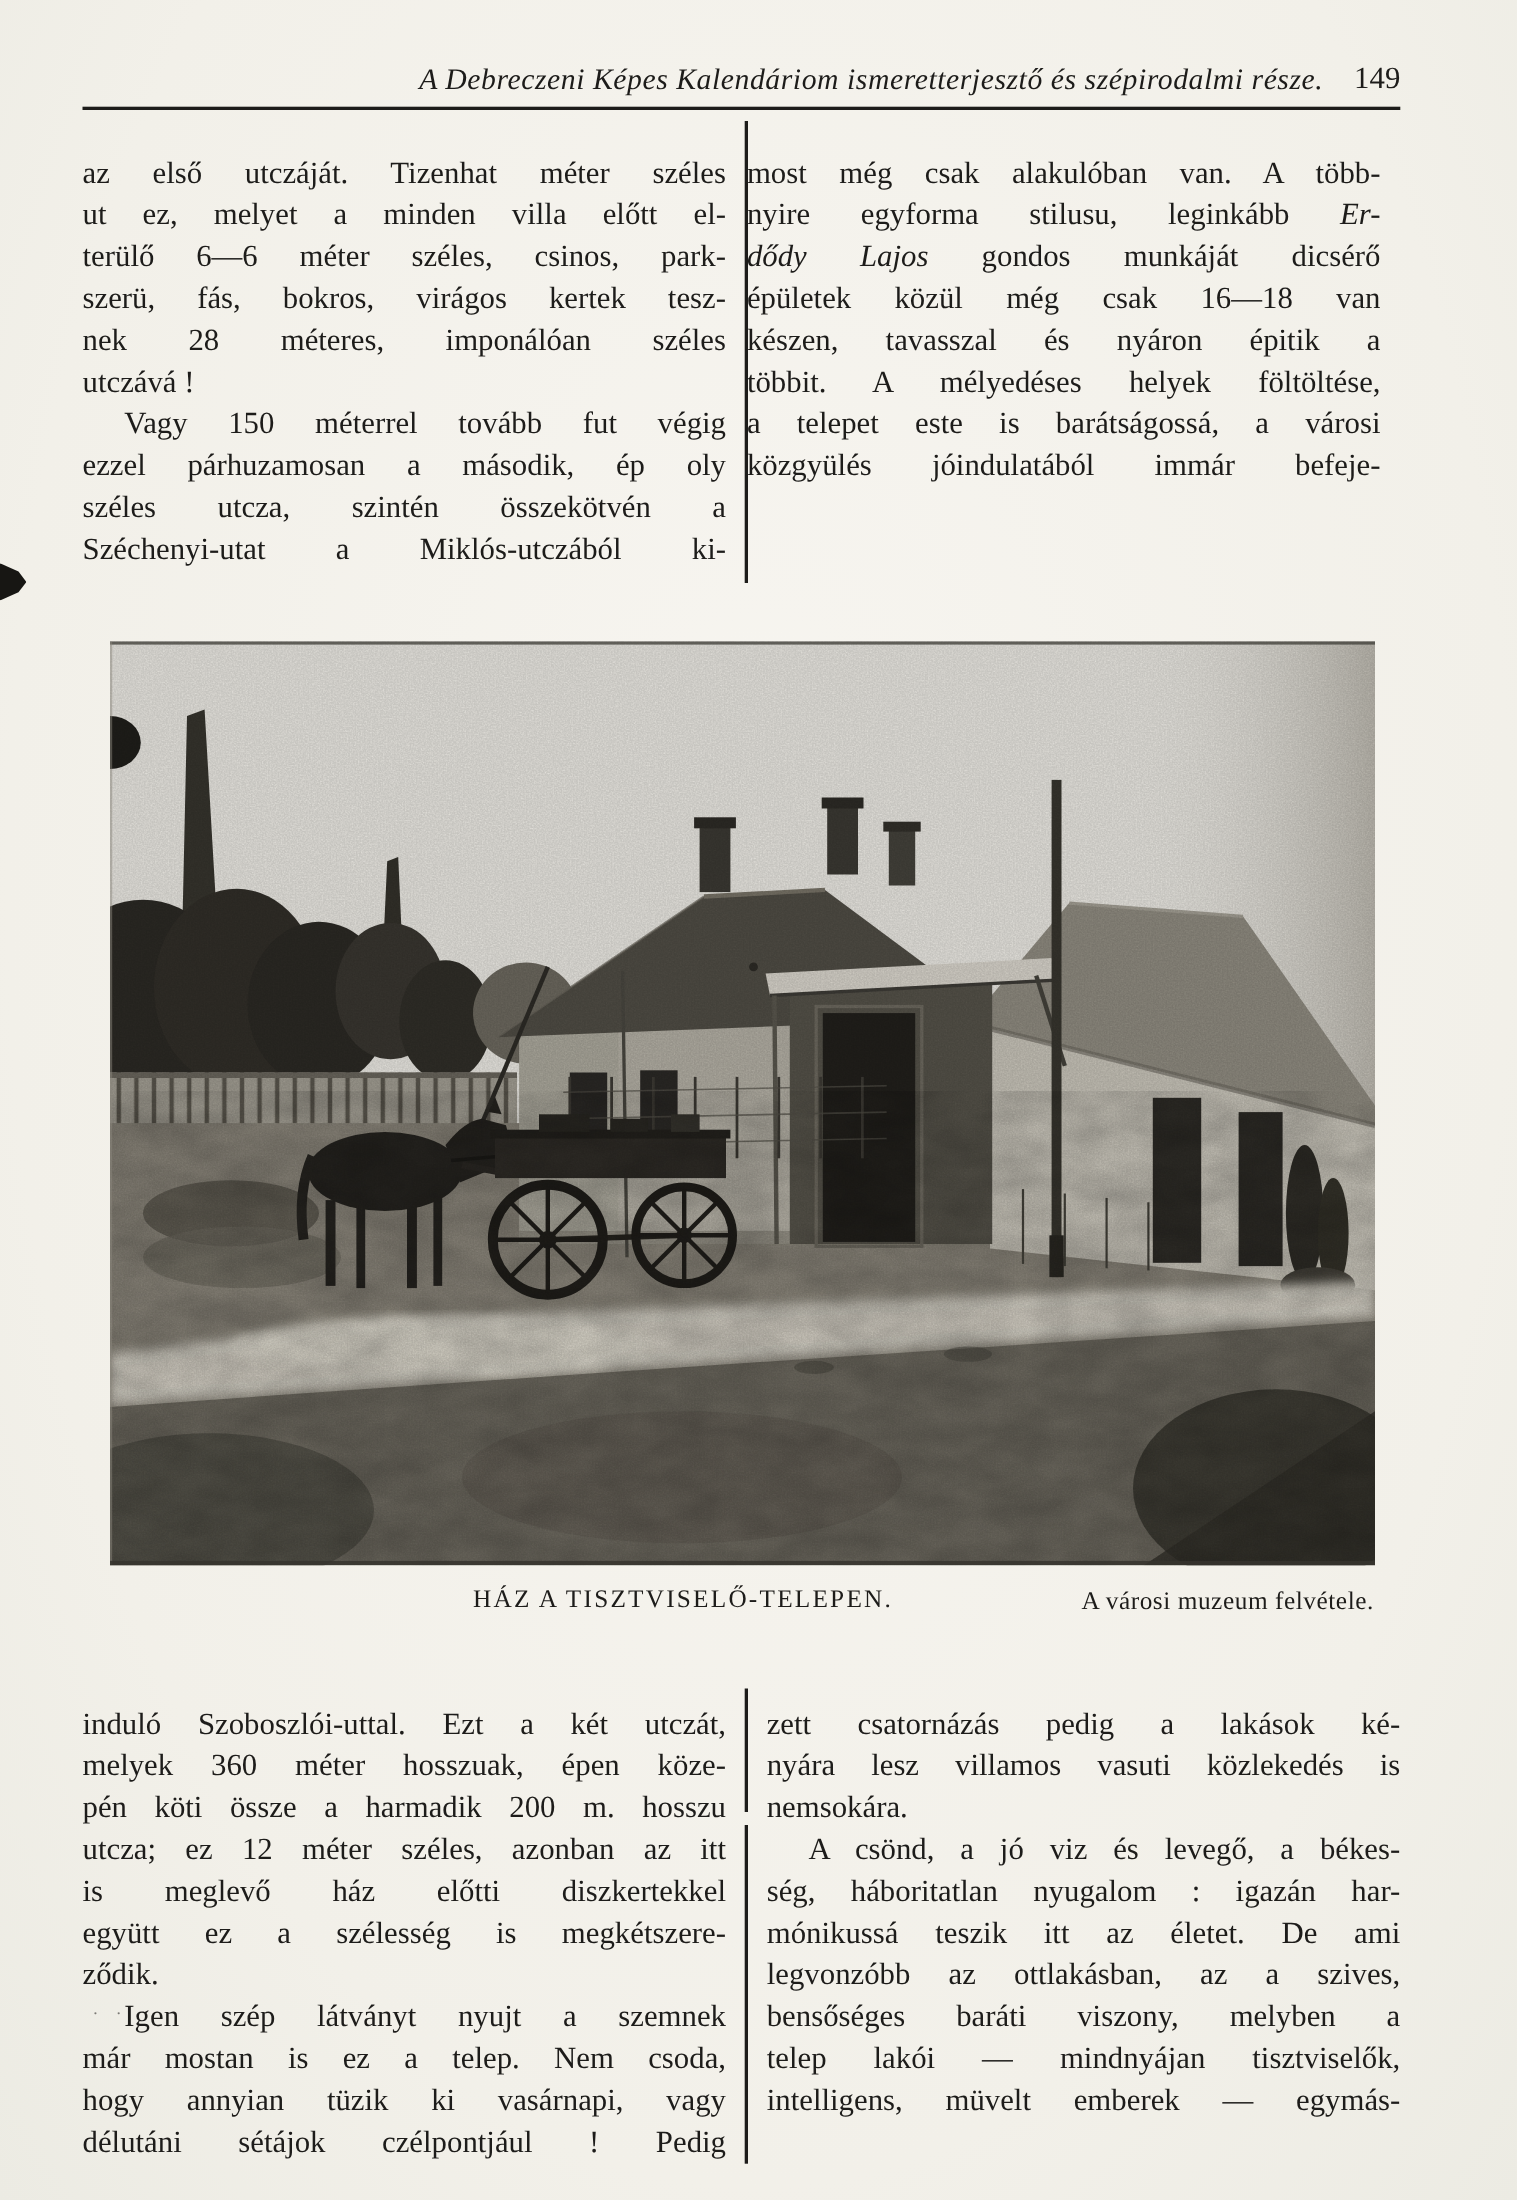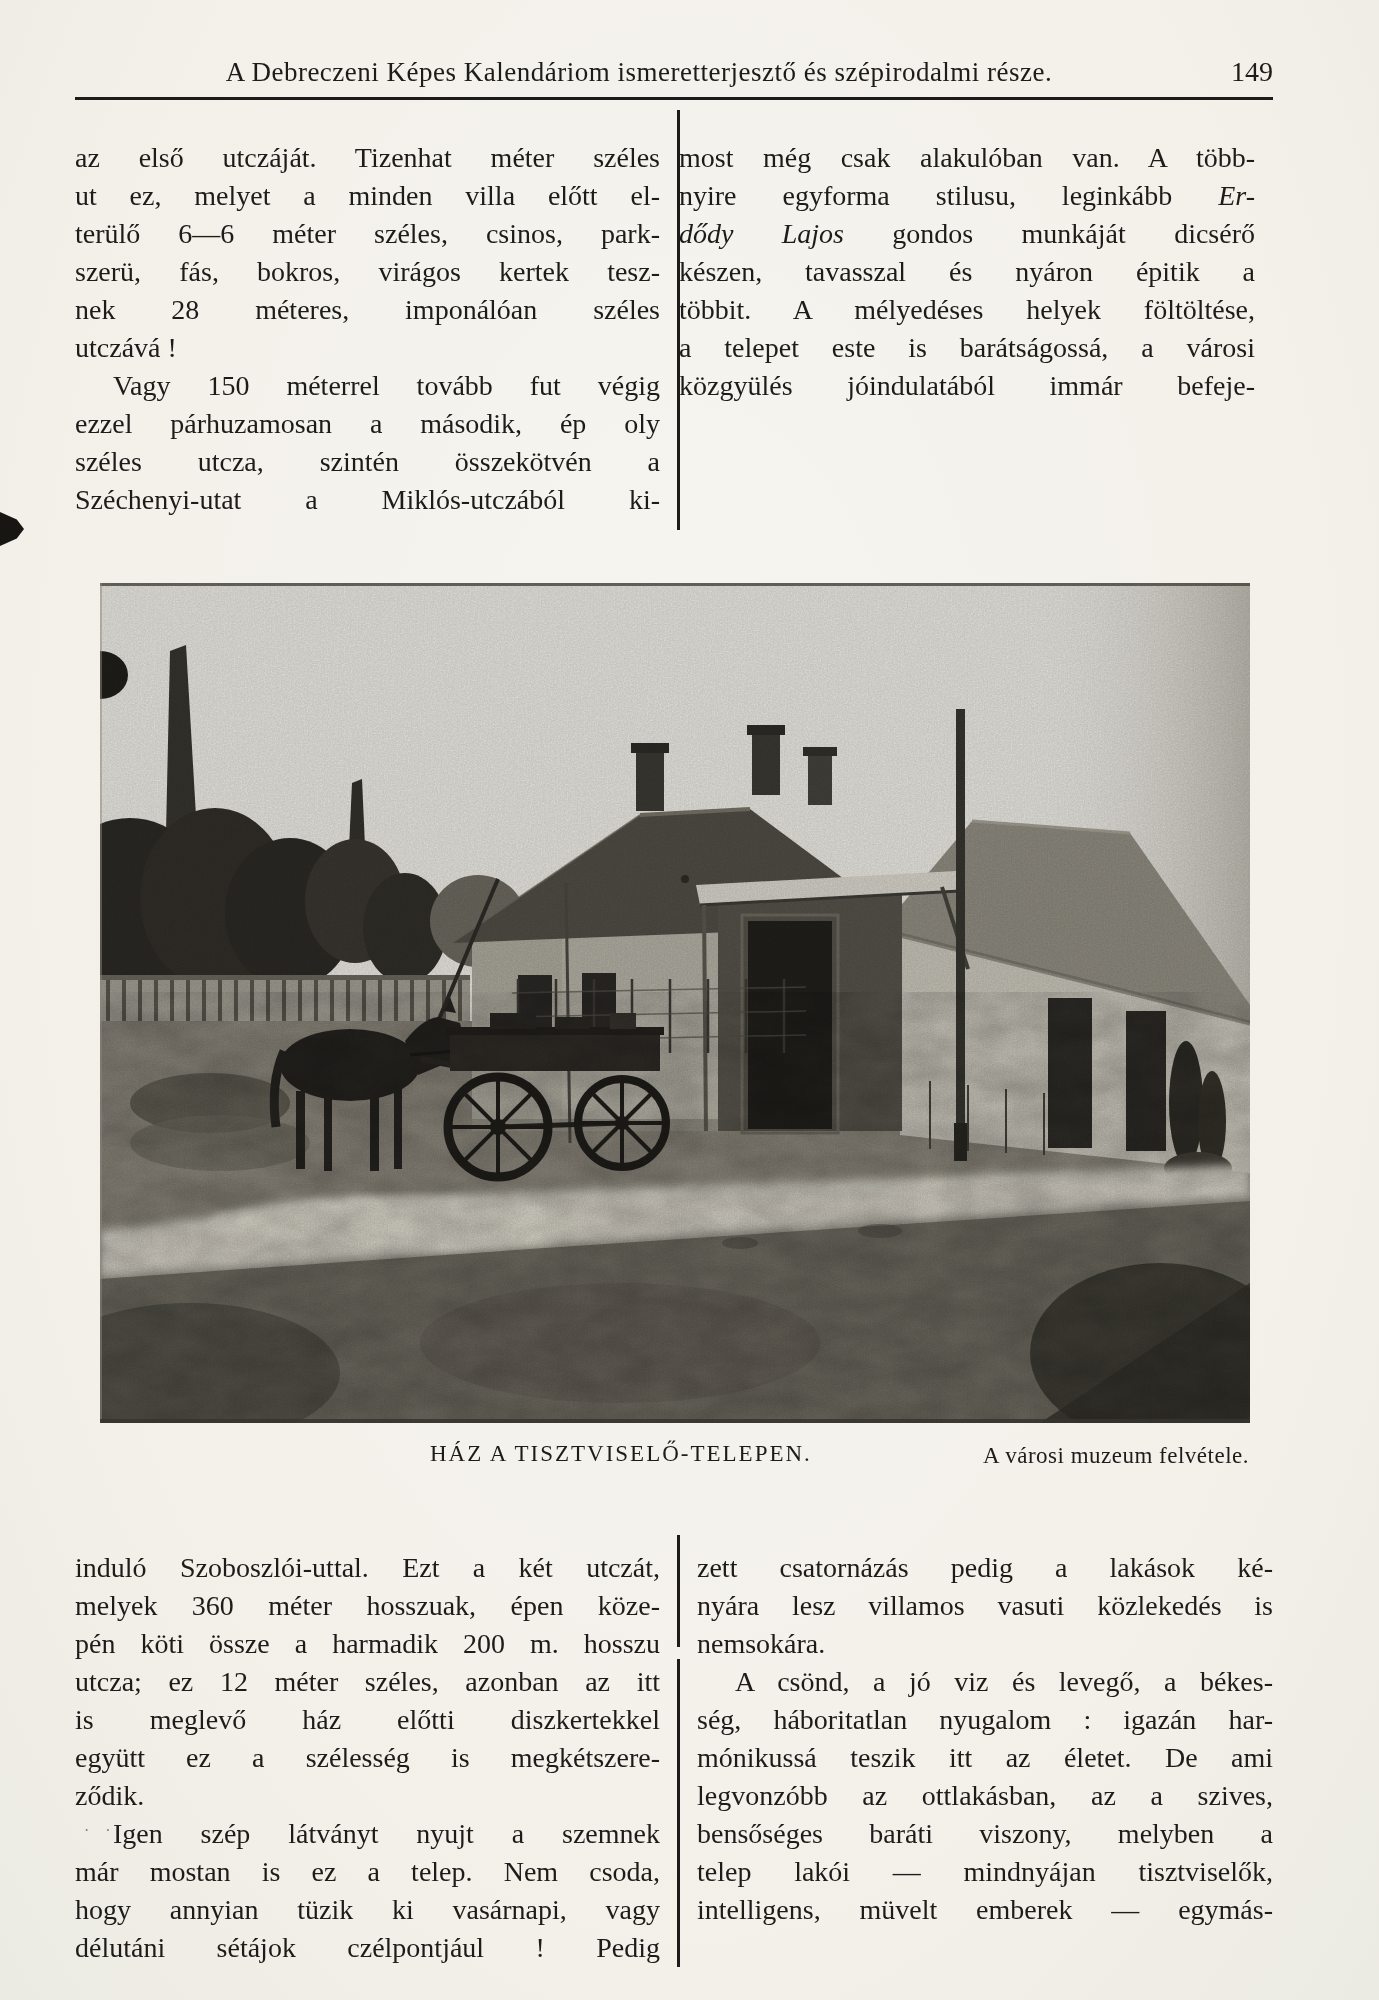--- a/index.html
+++ b/index.html
@@ -10,21 +10,21 @@
   }
   .page{
     position:relative;width:1379px;height:2000px;overflow:hidden;
     background:#f4f2ec;
     background-image:radial-gradient(ellipse at 50% 40%, #f7f5f0 0%, #f2f0e9 70%, #ecebe3 100%);
     color:#1d1c1a;
   }
   
   .header{position:absolute;left:75px;top:52px;width:1198px;height:44px;display:flex;align-items:flex-start;}
   .header-title{
-    flex:1;text-align:center;font-size:27px;line-height:40px;letter-spacing:.5px;
+    flex:1;text-align:right;font-style:italic;font-size:27px;line-height:40px;letter-spacing:.5px;
     white-space:nowrap;overflow:hidden;
   }
   .page-number{width:70px;text-align:right;font-size:28px;line-height:40px;}
   .header-rule{position:absolute;left:75px;top:97px;width:1198px;height:3px;background:#1d1c1a;}
   
   .tcol{position:absolute;overflow:hidden;font-size:28px;}
   .tcol .line{line-height:38px;white-space:nowrap;text-justify:inter-word;}
   .tcol .line.j{text-align:justify;text-align-last:justify;}
   .tcol .line.ind{padding-left:38px;}
   .it{font-style:italic;margin-top:28px;}
@@ -75,20 +75,21 @@
       <div class="line j ind">Vagy 150 méterrel tovább fut végig</div>
       <div class="line j">ezzel párhuzamosan a második, ép oly</div>
       <div class="line j">széles utcza, szintén összekötvén a</div>
       <div class="line j">Széchenyi-utat a Miklós-utczából ki-</div>
     </div>
   <div class="divider divider-top"></div>
   <div class="tcol col-top-right">
       <div class="line j">most még csak alakulóban van. A több-</div>
       <div class="line j">nyire egyforma stilusu, leginkább <span class="it">Er-</span></div>
       <div class="line j"><span class="it">dődy Lajos</span> gondos munkáját dicsérő</div>
+      <div class="line j">épületek közül még csak 16—18 van</div>
       <div class="line j">készen, tavasszal és nyáron épitik a</div>
       <div class="line j">többit. A mélyedéses helyek föltöltése,</div>
       <div class="line j">a telepet este is barátságossá, a városi</div>
       <div class="line j">közgyülés jóindulatából immár befeje-</div>
     </div>
 
   <div class="edge-mark"></div>
 
   <div class="figure">
     <svg width="1150" height="840" viewBox="0 0 1150 840" xmlns="http://www.w3.org/2000/svg">

